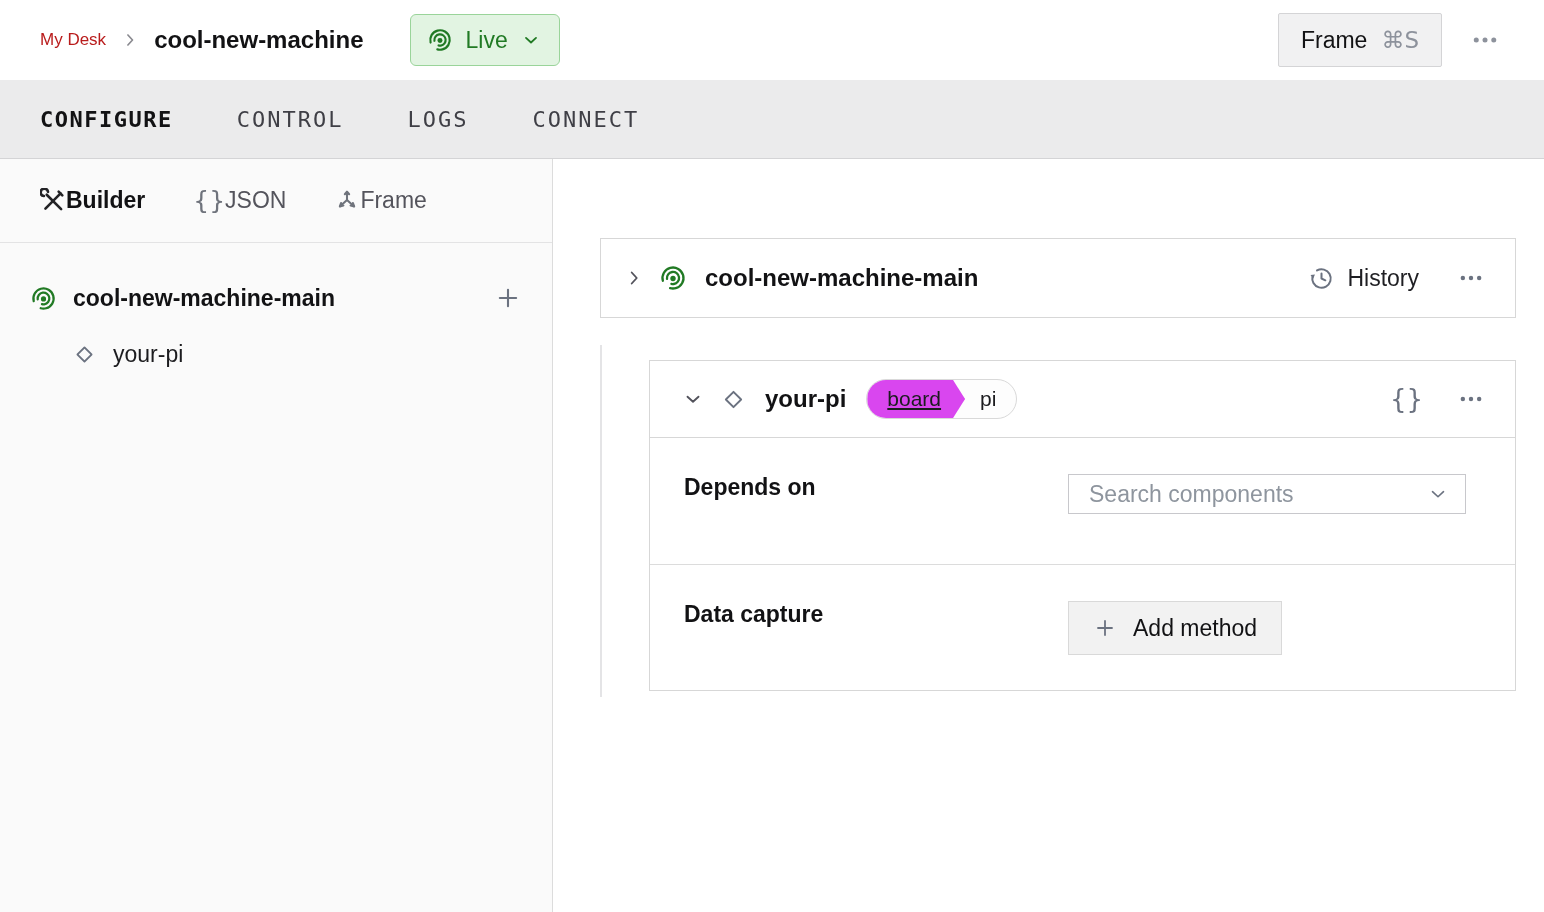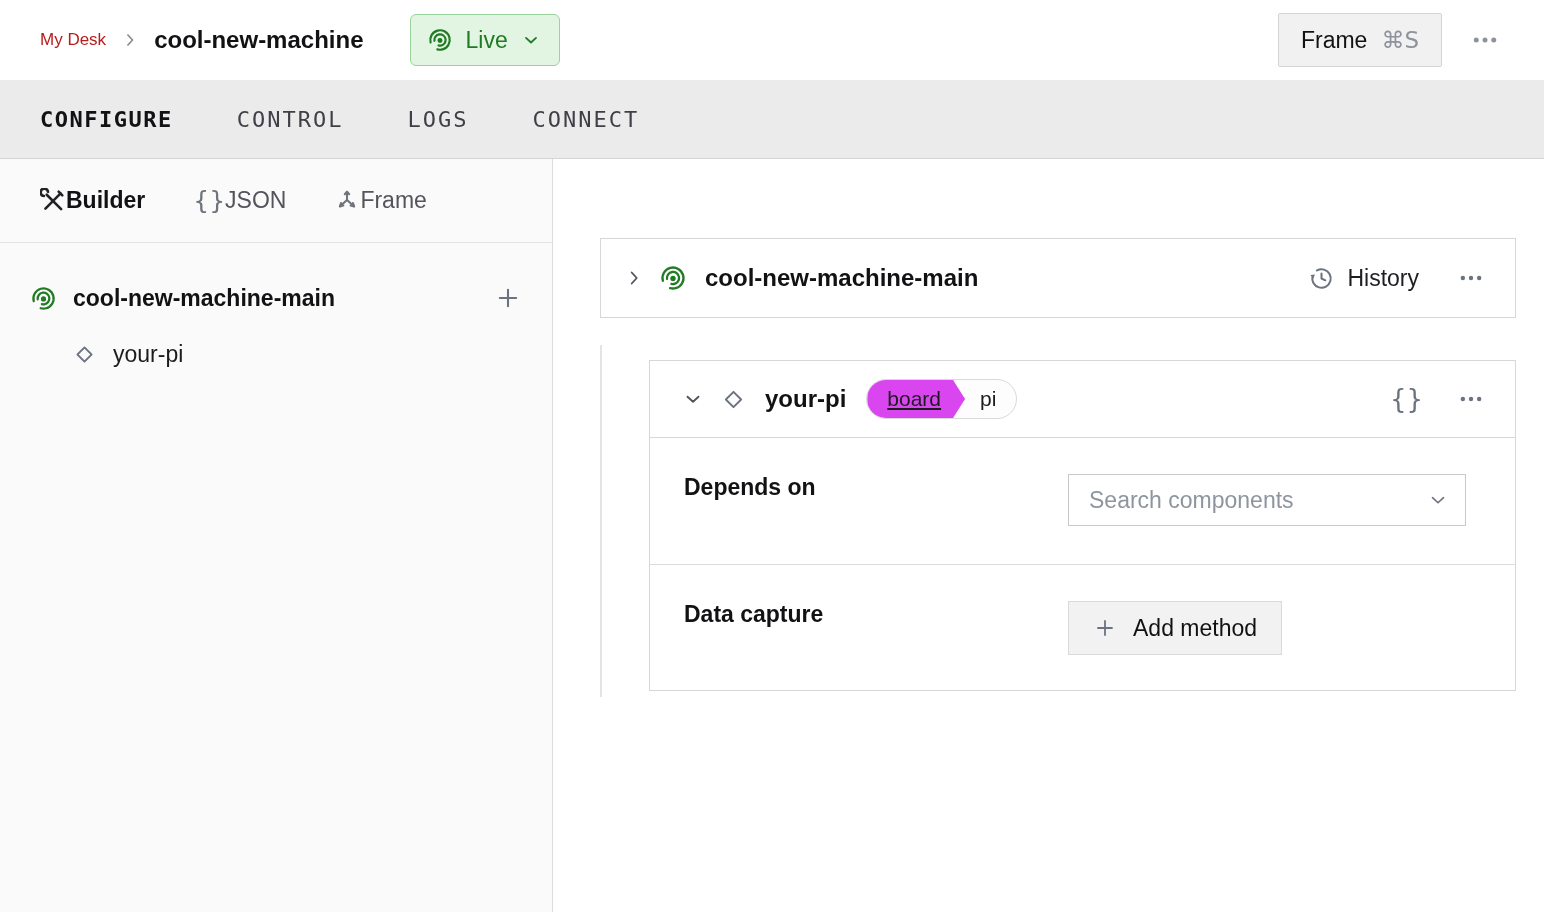--- a/index.html
+++ b/index.html
@@ -84,21 +84,21 @@
   .section-row{display:flex;border-bottom:1px solid #dcdcdc;padding:38px 48px 0 34px;}
   .row-attributes{height:193px;}
   .row-depends{height:127px;padding-top:36px;}
   .row-data{height:125px;padding-top:36px;border-bottom:none;}
   .section-label{width:384px;font-size:23px;font-weight:600;color:#121214;}
   .section-value{flex:1;}
   .empty-text{font-size:23px;color:#121214;}
   .show-more-btn{margin-top:32px;height:55px;display:inline-flex;align-items:center;gap:16px;
     padding:0 26px;background:var(--button-bg);border:1px solid var(--button-border);font-size:23px;
     color:#121214;cursor:pointer;}
-  .search-select{width:398px;height:52px;border:1px solid #c8c8cc;background:#fff;display:flex;
+  .search-select{width:398px;height:40px;border:1px solid #c8c8cc;background:#fff;display:flex;
     align-items:center;padding:0 16px 0 20px;}
   .search-select input{border:none;outline:none;flex:1;font-size:23px;color:#121214;background:transparent;
     font-family:"Liberation Sans",sans-serif;min-width:0;}
   .search-select input::placeholder{color:var(--placeholder);}
   .add-method-btn{height:54px;display:inline-flex;align-items:center;gap:16px;padding:0 24px;
     background:var(--button-bg);border:1px solid var(--button-border);font-size:23px;color:#121214;cursor:pointer;}
 </style>
 </head>
 <body>
 

